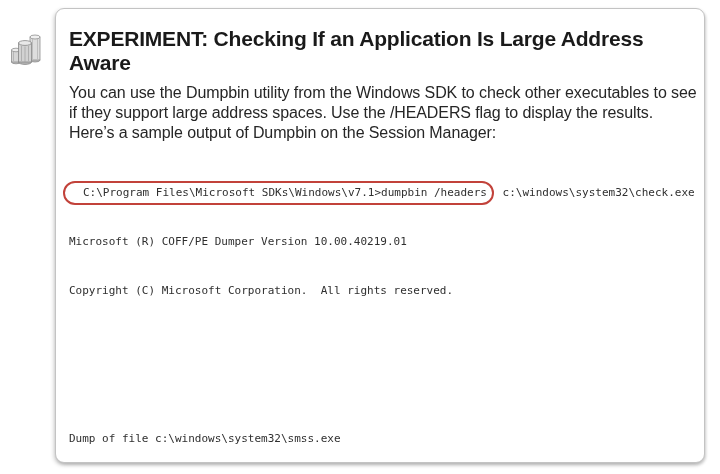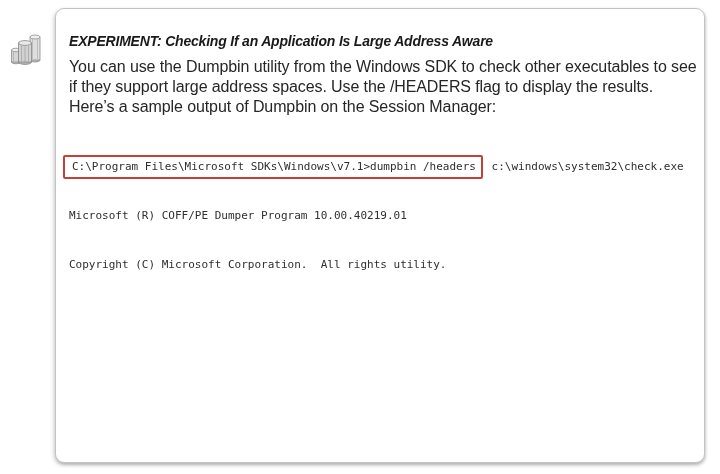--- a/index.html
+++ b/index.html
@@ -15,43 +15,42 @@
   }
   .experiment-box {
     position:absolute; left:55px; top:8px; width:650px; height:455px;
     background:#ffffff;
     border:1px solid #c3c3c3;
     border-radius:9px;
     box-shadow:-1px 2px 4px rgba(0,0,0,0.20), 1px 2px 3px rgba(0,0,0,0.14);
     padding:8px 10px 6px 13px;
   }
   .experiment-title {
-    font-size:14px; font-weight:bold; color:#1a1a1a;
+    font-size:21px; font-weight:bold; color:#1a1a1a;
     letter-spacing:-0.2px;
-    margin:16px 0 8px 0;
-    font-style:italic;
+    margin:10px 0 8px 0;
   }
   .experiment-intro {
     font-size:16px; color:#262626; line-height:20px;
     width:630px; letter-spacing:-0.1px;
     margin:0 0 9px 0;
   }
   .console {
     font-family:"DejaVu Sans Mono","Liberation Mono",monospace;
     font-size:11px; line-height:16.4px; color:#2f2f2f;
     white-space:pre;
   }
   .cline { height:16.4px; }
   .redbox {
     border:2px solid #c2423a;
     border-radius:2px;
   }
   .redbox-cmd {
-    padding:3px 5px 4px 7px;
-    margin-left:-6px; margin-right:2px;
+    padding:3px 5px 4px 18px;
+    margin-left:-6px; margin-right:2px;border-radius:12px;
   }
 </style>
 </head>
 <body>
 
 <div class="lab-icon">
   <svg width="40" height="40" viewBox="0 0 40 40">
 
     <ellipse cx="9" cy="33" rx="4.5" ry="1.8" fill="#bdbdbd" stroke="#8f8f8f" stroke-width="0.8"></ellipse>
     <rect x="4.5" y="21" width="9" height="12" fill="#d6d6d6" stroke="#8f8f8f" stroke-width="0.8"></rect>
@@ -73,24 +72,25 @@
     <line x1="21.5" y1="17" x2="21.5" y2="32" stroke="#a0a0a0" stroke-width="0.7"></line>
   </svg>
 </div>
 
 <div class="experiment-box">
   <h1 class="experiment-title">EXPERIMENT: Checking If an Application Is Large Address Aware</h1>
   <p class="experiment-intro">You can use the Dumpbin utility from the Windows SDK to check other executables to see if they support large address spaces. Use the /HEADERS flag to display the results. Here’s a sample output of Dumpbin on the Session Manager:</p>
 
   <div class="console">
     <div class="cline"><span class="redbox redbox-cmd">C:\Program Files\Microsoft SDKs\Windows\v7.1&gt;dumpbin /headers</span><span> c:\windows\system32\check.exe</span></div>
-    <div class="cline">Microsoft (R) COFF/PE Dumper Program 10.00.40219.01</div>
-    <div class="cline">Copyright (C) Microsoft Corporation.  All rights utility.</div>
+    <div class="cline">Microsoft (R) COFF/PE Dumper Version 10.00.40219.01</div>
+    <div class="cline">Copyright (C) Microsoft Corporation.  All rights reserved.</div>
     <div class="cline"></div>
     <div class="cline"></div>
+    <div class="cline">Dump of file c:\windows\system32\smss.exe</div>
     <div class="cline"></div>
     
     
     
     
     
     
     
     
     

